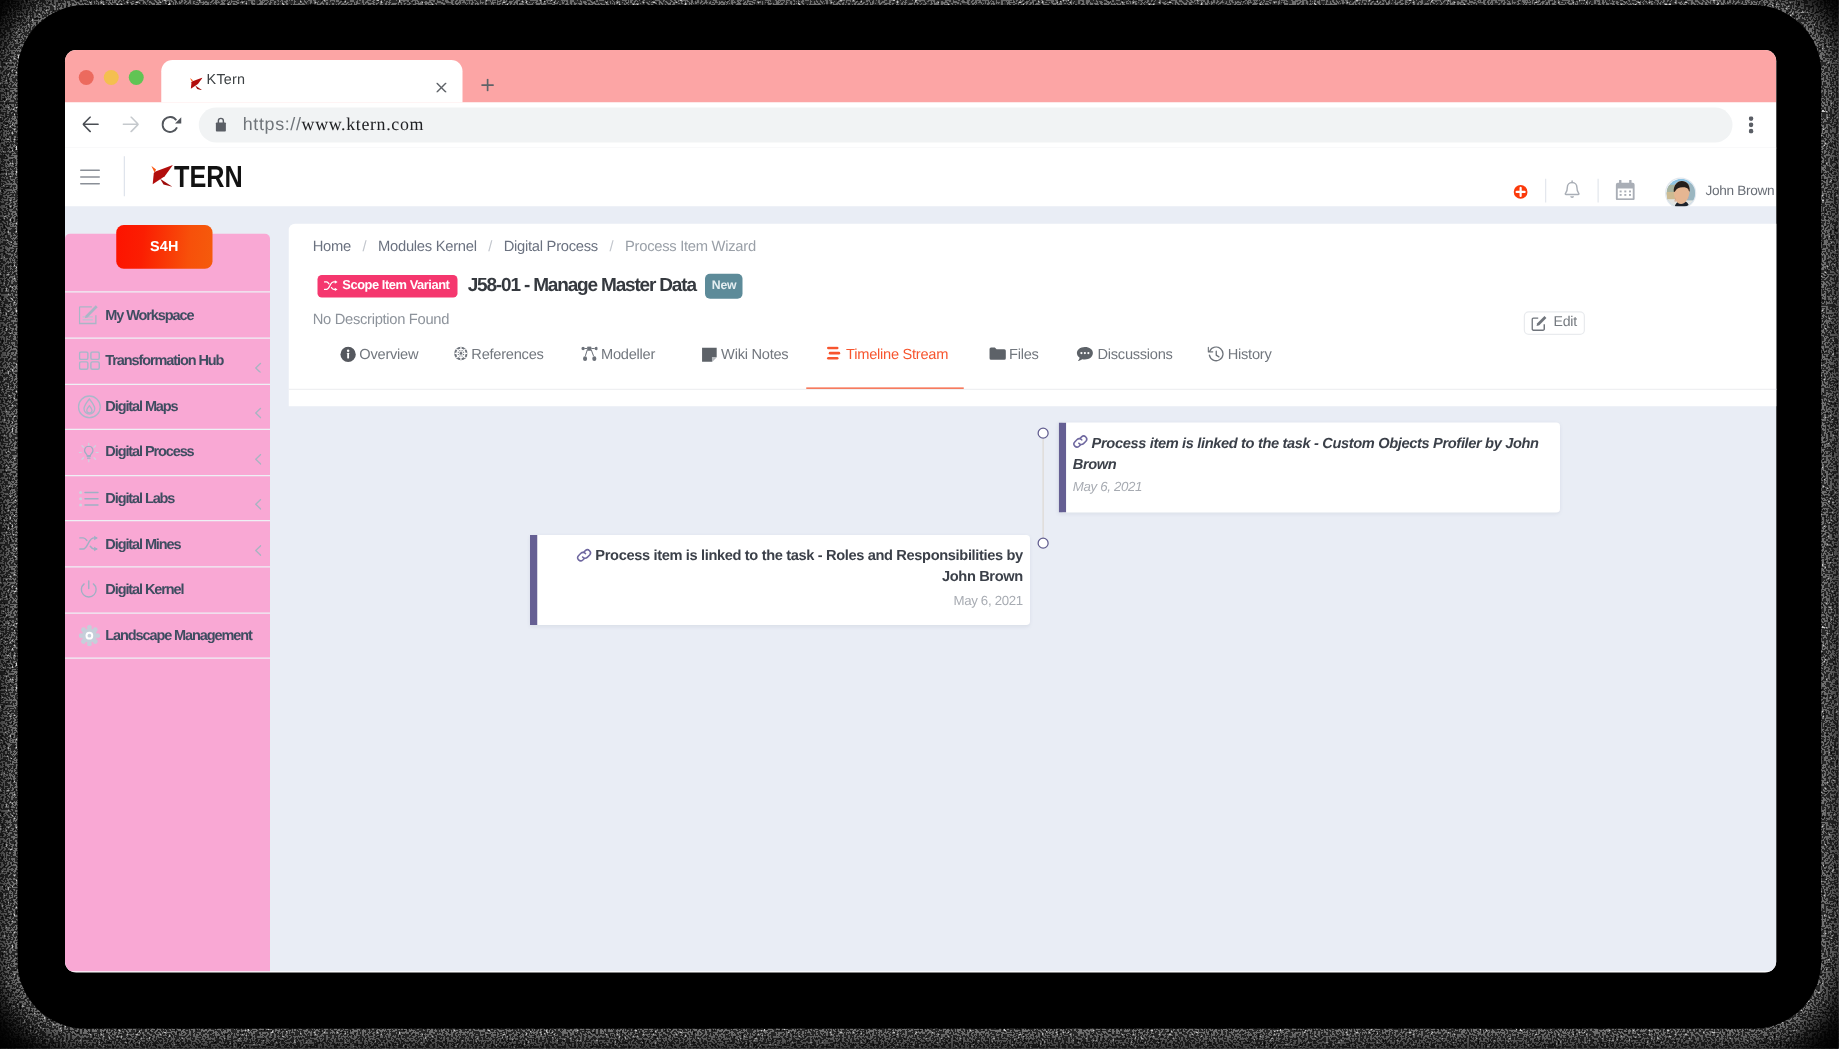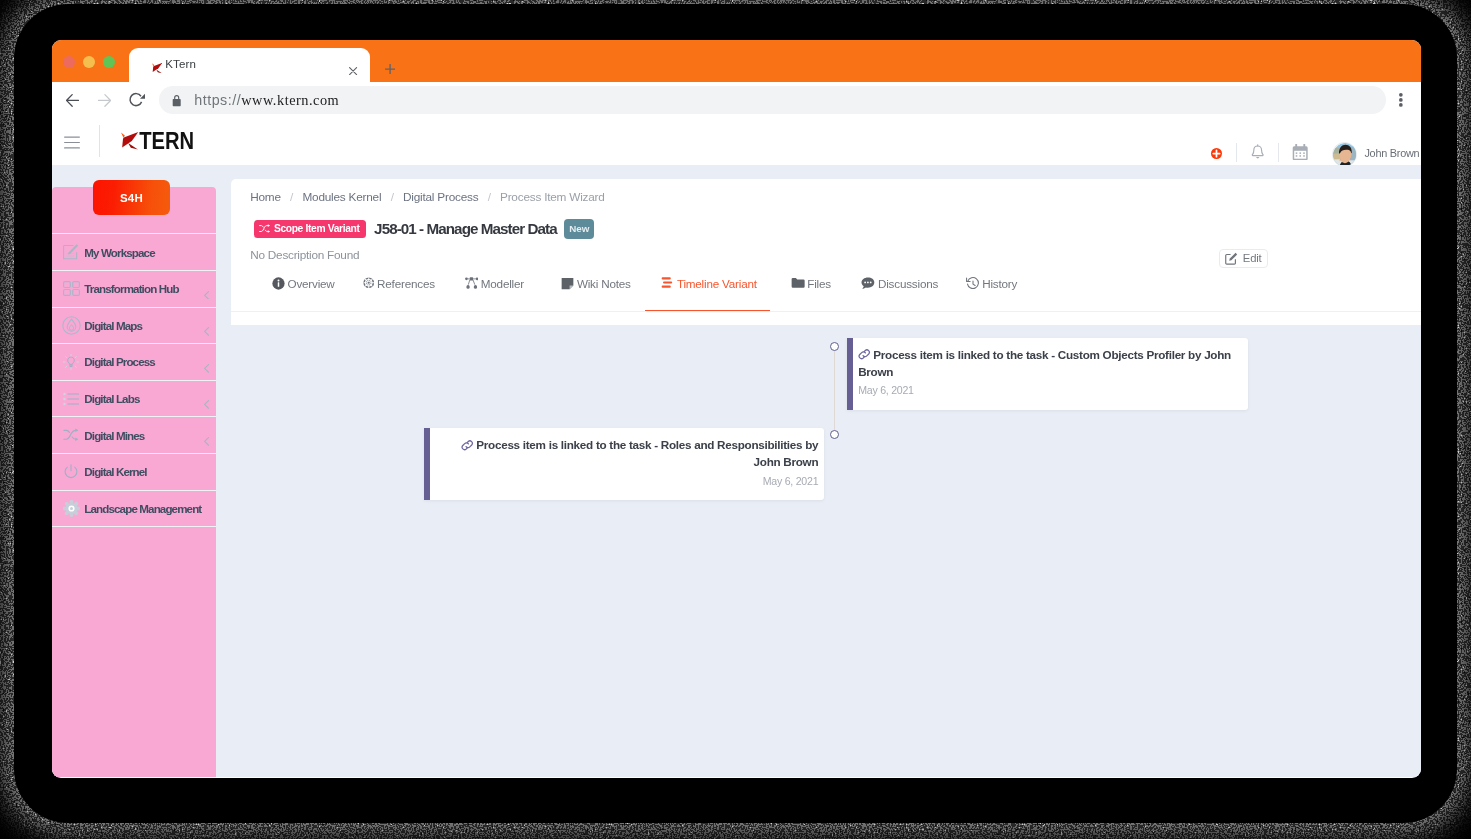--- a/index.html
+++ b/index.html
@@ -4,21 +4,21 @@
 <style>
 html,body{margin:0;padding:0;}
 body{width:1471px;height:839px;overflow:hidden;background:#040404;font-family:"Liberation Sans",sans-serif;-webkit-font-smoothing:antialiased;}
 #root{position:relative;width:1471px;height:839px;overflow:hidden;}
 .noisebg{position:absolute;inset:0;background:#000;}
 .glowring{position:absolute;left:14px;top:4px;width:1443px;height:819px;border-radius:54px;box-shadow:0 0 26px 12px rgba(255,255,255,1);}
 .glowmask{position:absolute;left:44px;top:32px;width:1385px;height:756px;border-radius:36px;background:#000;}
 .noisefx{position:absolute;left:0;top:0;width:1471px;height:839px;mix-blend-mode:multiply;}
 .window{position:absolute;left:52px;top:40px;width:1369px;height:738px;background:#fff;border-radius:9px;overflow:hidden;}
 
-.tabstrip{position:absolute;left:0;top:0;width:1369px;height:42px;background:#f97316;}
+.tabstrip{position:absolute;left:0;top:0;width:1369px;height:42px;background:#fca5a5;}
 .dots{position:absolute;left:11px;top:16px;display:flex;gap:8px;}
 .dot{width:12px;height:12px;border-radius:50%;}
 .dot.r{background:#ec6a5e;} .dot.y{background:#f4bf4f;} .dot.g{background:#61c454;}
 .tab{position:absolute;left:76.6px;top:7.8px;width:241.2px;height:34.2px;background:#fff;border-radius:9px 9px 0 0;}
 .tab-fav{position:absolute;left:99.6px;top:19.2px;width:10.2px;height:10.3px;}
 .tab-title{position:absolute;left:113.3px;top:18.2px;font-size:11.5px;color:#3c4043;letter-spacing:0.15px;}
 .tab-close{position:absolute;left:297.4px;top:21.4px;width:8.2px;height:8.2px;}
 .newtab{position:absolute;left:333.1px;top:20px;width:10.2px;height:10.2px;}
 
 .toolbar{position:absolute;left:0;top:42px;width:1369px;height:36px;background:#fff;border-bottom:1px solid #e5e7e9;}
@@ -420,21 +420,21 @@
               <span>Wiki Notes</span>
             </div>
         <div class="tabitem active" style="position:absolute;left:409.7px;top:0">
               <span class="ti">
                 <svg viewBox="0 0 14 12" width="13" height="11">
 <rect x="0.6" y="0.4" width="10.0" height="2.2" rx="1.1" fill="#f7552e"></rect>
 <rect x="2.1" y="4.9" width="10.0" height="2.2" rx="1.1" fill="#f7552e"></rect>
 <rect x="0.6" y="9.4" width="10.0" height="2.2" rx="1.1" fill="#f7552e"></rect>
 </svg>
               </span>
-              <span>Timeline Variant</span>
+              <span>Timeline Stream</span>
             </div>
         <div class="tabitem" style="position:absolute;left:539.0px;top:0">
               <span class="ti">
                 <svg viewBox="0 0 15 13" width="14" height="12">
                   <path d="M0.6 2.3 a1.3 1.3 0 0 1 1.3 -1.3 h3.3 l1.5 1.6 h6.7 a1.3 1.3 0 0 1 1.3 1.3 v6.5 a1.3 1.3 0 0 1 -1.3 1.3 h-11.5 a1.3 1.3 0 0 1 -1.3 -1.3 z" fill="#5d6268"></path>
                 </svg>
               </span>
               <span>Files</span>
             </div>
         <div class="tabitem" style="position:absolute;left:609.8px;top:0">
@@ -457,21 +457,21 @@
 </svg>
               </span>
               <span>History</span>
             </div>
       </div>
     </div>
     <div class="timeline">
       <div class="tline" style="left:617.8px;top:25.8px;height:84.4px;"></div>
       <div class="tdot" style="left:613.8px;top:17.0px;"></div>
       <div class="tdot" style="left:613.8px;top:105.7px;"></div>
-      <div class="tcard" style="left:630.9px;top:12.9px;width:401px;height:72.3px;padding:9.5px 12.3px 0 5.3px;">
+      <div class="tcard" style="left:630.9px;top:12.9px;width:401px;height:72.3px;padding:9.5px 12.3px 0 5.3px;font-style:italic;">
             <div class="tx"><span class="lnk"><svg viewBox="0 0 13 13" width="12.5" height="12.5">
 <path d="M5.3 7.9 a2.55 2.55 0 0 0 3.85 0.3 l2.0 -2.0 a2.55 2.55 0 0 0 -3.6 -3.6 l-1.15 1.15" stroke="#6f68a0" stroke-width="1.3" fill="none" stroke-linecap="round"></path>
 <path d="M7.7 5.1 a2.55 2.55 0 0 0 -3.85 -0.3 l-2.0 2.0 a2.55 2.55 0 0 0 3.6 3.6 l1.15 -1.15" stroke="#6f68a0" stroke-width="1.3" fill="none" stroke-linecap="round"></path>
 </svg></span><span>Process item is linked to the task - Custom Objects Profiler by John Brown</span></div>
             <div class="dt">May 6, 2021</div>
           </div>
       <div class="tcard" style="left:207.8px;top:103.1px;width:399.8px;height:72.3px;padding:9.5px 5.3px 0 12.3px;text-align:right;">
             <div class="tx"><span class="lnk"><svg viewBox="0 0 13 13" width="12.5" height="12.5">
 <path d="M5.3 7.9 a2.55 2.55 0 0 0 3.85 0.3 l2.0 -2.0 a2.55 2.55 0 0 0 -3.6 -3.6 l-1.15 1.15" stroke="#6f68a0" stroke-width="1.3" fill="none" stroke-linecap="round"></path>
 <path d="M7.7 5.1 a2.55 2.55 0 0 0 -3.85 -0.3 l-2.0 2.0 a2.55 2.55 0 0 0 3.6 3.6 l1.15 -1.15" stroke="#6f68a0" stroke-width="1.3" fill="none" stroke-linecap="round"></path>

